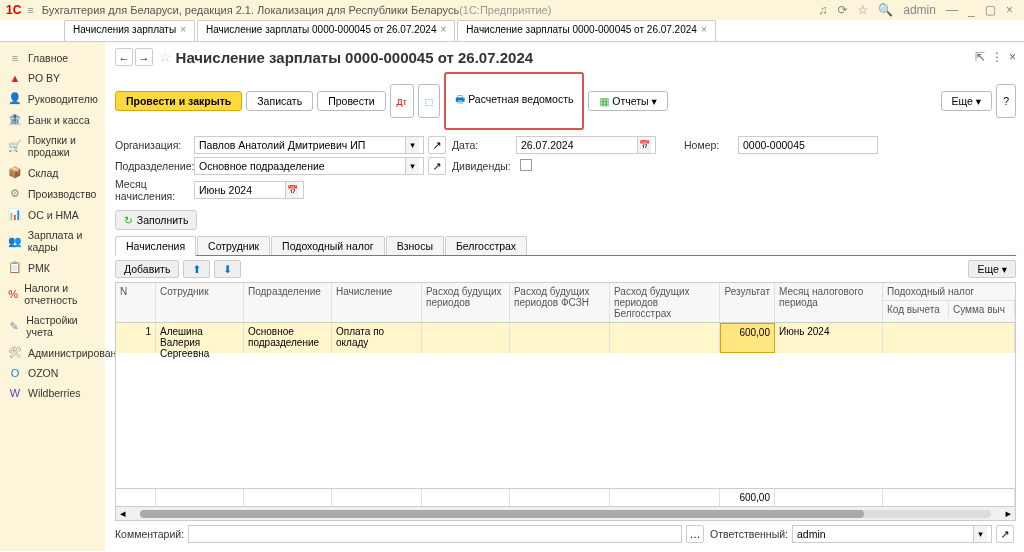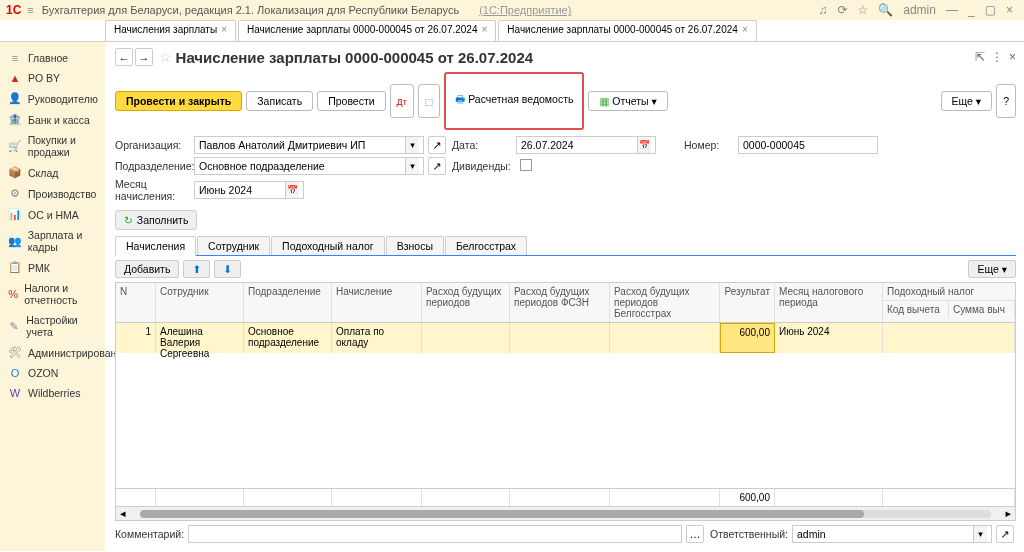--- a/index.html
+++ b/index.html
@@ -1,23 +1,23 @@
 <!DOCTYPE html>
 <html><head>
 <meta charset="utf-8">
 <style>
 * { box-sizing: border-box; margin: 0; padding: 0; font-family: Arial, sans-serif; }
 body { width: 1024px; height: 552px; overflow: hidden; background: #fff; font-size: 11px; }
 .titlebar { height: 20px; background: #fdf5d9; display: flex; align-items: center; padding: 0 6px; color: #555; }
 .logo1c { color: #dc0000; font-weight: bold; font-size: 12px; margin-right: 6px; }
 .menu-ico { color: #888; margin-right: 8px; cursor: pointer; }
-.title-sub { color: #999; margin-left: 20px; text-decoration: underline; }
+.title-sub { color: #999; margin-left: 0; }
 .title-gap { flex: 1; }
 .title-ico { margin: 0 5px; color: #888; cursor: pointer; font-size: 12px; }
-.tabs-row { height: 22px; background: #fff; display: flex; align-items: flex-end; border-bottom: 1px solid #ccc; padding-left: 105px; }
+.tabs-row { height: 22px; background: #fff; display: flex; align-items: flex-end; border-bottom: 1px solid #ccc; padding-left: 64px; }
 .tab { height: 21px; border: 1px solid #ccc; border-bottom: none; padding: 3px 8px; margin-right: 2px; font-size: 10px; background: #fff; border-radius: 2px 2px 0 0; }
 .tab-x { color: #888; margin-left: 4px; cursor: pointer; }
 .body-row { display: flex; height: 509px; }
 .sidebar { width: 105px; background: #fdf5d9; padding-top: 6px; }
 .side-item { display: flex; align-items: center; padding: 4px 8px; cursor: pointer; font-size: 10.5px; color: #333; }
 .s-ico { width: 14px; text-align: center; margin-right: 6px; font-size: 11px; }
 .content { flex: 1; padding: 6px 10px 4px 10px; display: flex; flex-direction: column; }
 .page-head { display: flex; align-items: center; margin-bottom: 6px; }
 .nav-btn { width: 18px; height: 18px; border: 1px solid #ccc; background: #fff; margin-right: 2px; font-size: 11px; line-height: 14px; text-align: center; border-radius: 2px; }
 .star { color: #ccc; font-size: 14px; margin: 0 4px; }

